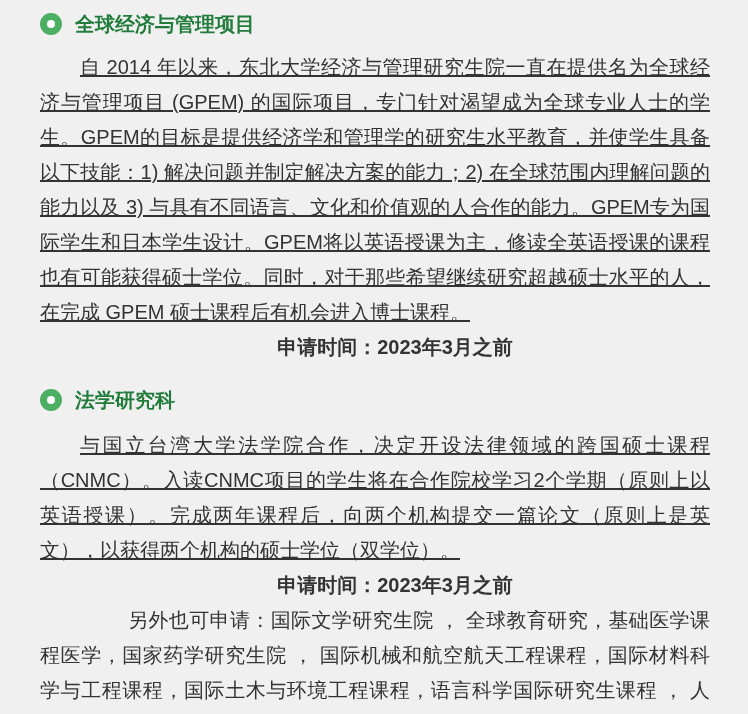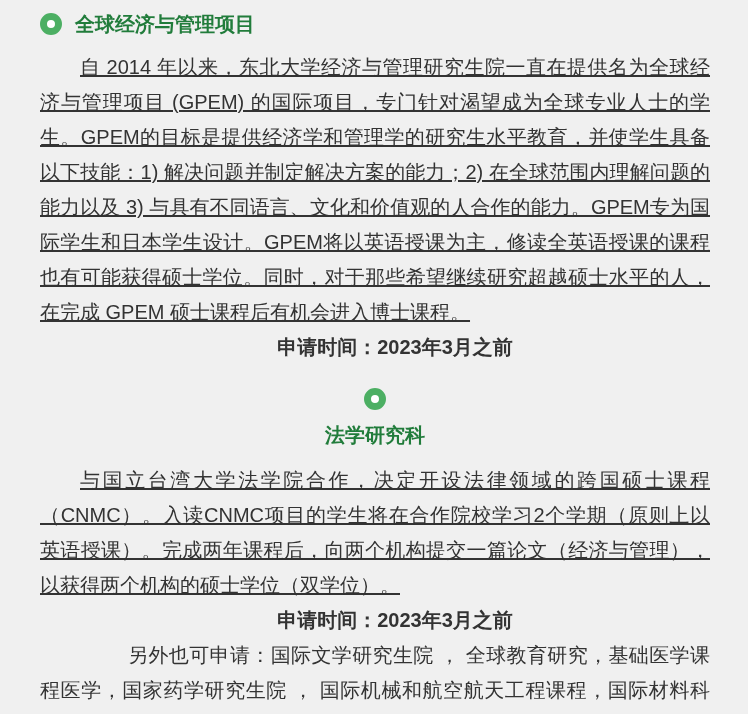--- a/index.html
+++ b/index.html
@@ -21,21 +21,20 @@
     background: #f0f0f0;
   }
   .section-header {
     display: flex;
     align-items: center;
     gap: 13px;
     margin: 0;
   }
   .section-header.second {
     margin-top: 23px;
-    flex-direction: column;
   }
   .bullet {
     box-sizing: border-box;
     width: 22px;
     height: 22px;
     border-radius: 50%;
     border: 7px solid #4caf63;
     background: #ffffff;
     flex: 0 0 auto;
   }
@@ -92,19 +91,19 @@
 
   <p class="body-para">自 2014 年以来，东北大学经济与管理研究生院一直在提供名为全球经济与管理项目 (GPEM) 的国际项目，专门针对渴望成为全球专业人士的学生。GPEM的目标是提供经济学和管理学的研究生水平教育，并使学生具备以下技能：1) 解决问题并制定解决方案的能力；2) 在全球范围内理解问题的能力以及 3) 与具有不同语言、文化和价值观的人合作的能力。GPEM专为国际学生和日本学生设计。GPEM将以英语授课为主，修读全英语授课的课程也有可能获得硕士学位。同时，对于那些希望继续研究超越硕士水平的人，在完成 GPEM 硕士课程后有机会进入博士课程。</p>
 
   <p class="deadline">申请时间：2023年3月之前</p>
 
   <div class="section-header second">
     <span class="bullet"></span>
     <h2 class="section-title">法学研究科</h2>
   </div>
 
-  <p class="body-para tight">与国立台湾大学法学院合作，决定开设法律领域的跨国硕士课程（CNMC）。入读CNMC项目的学生将在合作院校学习2个学期（原则上以英语授课）。完成两年课程后，向两个机构提交一篇论文（经济与管理），以获得两个机构的硕士学位（双学位）。</p>
+  <p class="body-para tight">与国立台湾大学法学院合作，决定开设法律领域的跨国硕士课程（CNMC）。入读CNMC项目的学生将在合作院校学习2个学期（原则上以英语授课）。完成两年课程后，向两个机构提交一篇论文（原则上是英文），以获得两个机构的硕士学位（双学位）。</p>
 
   <p class="deadline">申请时间：2023年3月之前</p>
 
   <p class="extra"><span class="label">另外也可申请：</span><span>国际文学研究生院 ， 全球教育研究，基础医学课程医学，国家药学研究生院 ， 国际机械和航空航天工程课程，国际材料科学与工程课程，国际土木与环境工程课程，语言科学国际研究生课程 ， 人工智能、量子计算和数据科学 ，信息科学、生命科学、经济与管理、生物医学工程等。</span></p>
 
 </div>
 
 </body></html>

